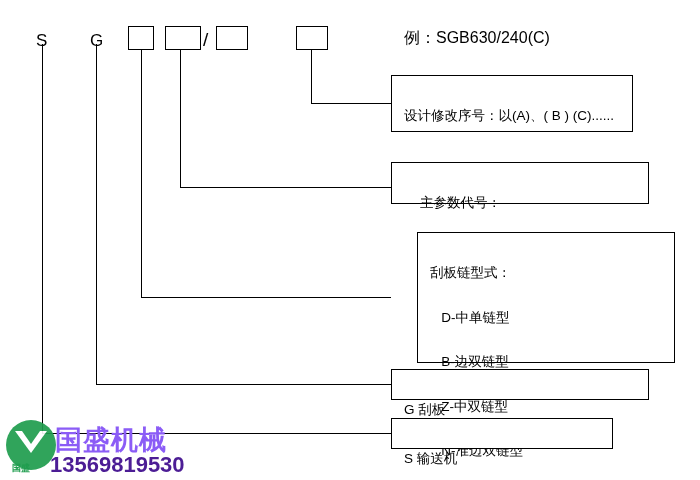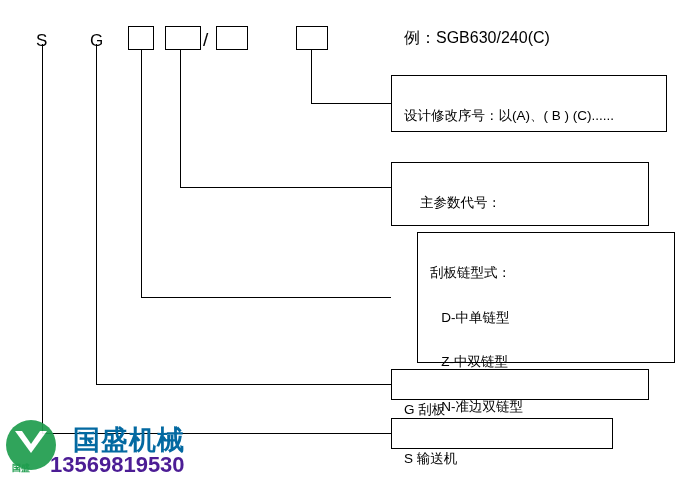--- a/index.html
+++ b/index.html
@@ -86,25 +86,25 @@
   }
   .logo-v-inner {
     position: absolute;
     left: 16px; top: 11px;
     width: 18px; height: 13px;
     background: #1f9d4e;
     clip-path: polygon(0 0, 100% 0, 50% 100%);
   }
   .logo-name {
     position: absolute;
-    left: 67px; top: 4px;
+    left: 49px; top: 4px;
     font-size: 27px;
     font-weight: bold;
     letter-spacing: 1px;
-    color: #0369a1;
+    color: #8b5cf6;
     font-family: "DejaVu Sans", sans-serif;
   }
   .logo-phone {
     position: absolute;
     left: 44px; top: 34px;
     font-size: 22px;
     font-weight: bold;
     color: #4c1d95;
     font-family: "Liberation Sans", sans-serif;
     letter-spacing: 0px;
@@ -141,32 +141,33 @@
 
   <div class="vline" style="left:141px; top:50px; height:248px;"></div>
   <div class="hline" style="left:141px; top:297px; width:250px;"></div>
 
   <div class="vline" style="left:96px; top:44px; height:341px;"></div>
   <div class="hline" style="left:96px; top:384px; width:295px;"></div>
 
   <div class="vline" style="left:42px; top:44px; height:390px;"></div>
   <div class="hline" style="left:42px; top:433px; width:349px;"></div>
 
-  <div class="desc-box" style="left:391px; top:75px; width:276px; height:57px;">
+  <div class="desc-box" style="left:391px; top:75px; width:242px; height:57px;">
     <span class="line">设计修改序号：以(A)、( B ) (C)......</span>
   </div>
 
-  <div class="desc-box" style="left:391px; top:162px; width:258px; height:64px;padding-left:28px;">
+  <div class="desc-box" style="left:391px; top:162px; width:258px; height:42px;padding-left:28px;">
     <span class="line">主参数代号：</span>
     <span class="line">中部槽外宽宽度 mm/电动机总功率</span>
   </div>
 
   <div class="desc-box" style="left:391px; top:232px; width:258px; height:131px;margin-left:26px;">
     <span class="line">刮板链型式：</span>
     <span class="line">   D-中单链型</span>
+    <span class="line">   B-边双链型</span>
     <span class="line">   Z-中双链型</span>
     <span class="line">   N-准边双链型</span>
   </div>
 
   <div class="desc-box" style="left:391px; top:369px; width:258px; height:31px;">
     <span class="line">G 刮板</span>
   </div>
 
   <div class="desc-box" style="left:391px; top:418px; width:222px; height:31px;">
     <span class="line">S 输送机</span>

